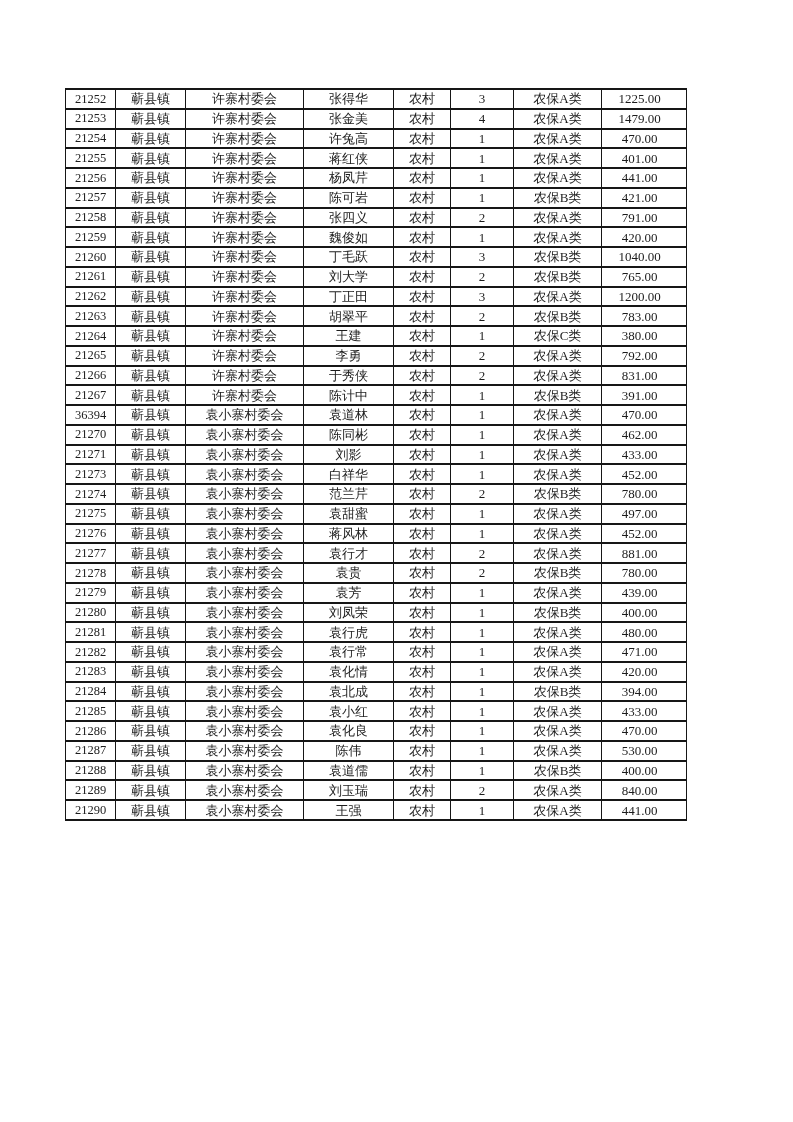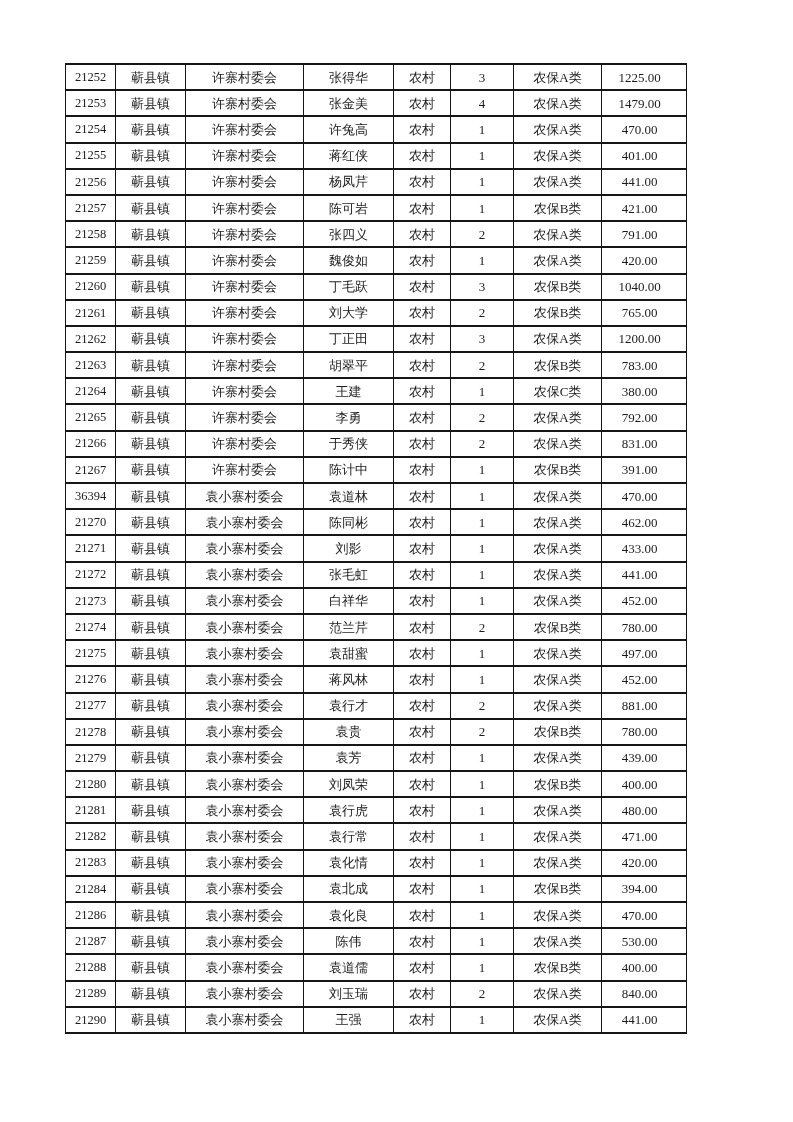--- a/index.html
+++ b/index.html
@@ -11,23 +11,23 @@
     position: relative;
     width: 793px;
     height: 1122px;
     background: #ffffff;
     overflow: hidden;
     font-family: "Liberation Serif", "DejaVu Serif", serif;
   }
   table.roster {
     position: absolute;
     left: 65px;
-    top: 63px;
+    top: 88px;
     width: 621px;
-    height: 971px;
+    height: 733px;
     border-collapse: collapse;
     table-layout: fixed;
   }
   table.roster td {
     border-left: 1.5px solid #161616;
     border-right: 1.5px solid #161616;
     border-top: 2px solid #161616;
     border-bottom: 2px solid #161616;
     padding: 0;
     font-size: 13px;
@@ -256,30 +256,20 @@
           <td class="c0">21271</td>
           <td class="c1">蕲县镇</td>
           <td class="c2">袁小寨村委会</td>
           <td class="c3">刘影</td>
           <td class="c4">农村</td>
           <td class="c5">1</td>
           <td class="c6">农保A类</td>
           <td class="c7">433.00</td>
         </tr>
         <tr>
-          <td class="c0">21272</td>
-          <td class="c1">蕲县镇</td>
-          <td class="c2">袁小寨村委会</td>
-          <td class="c3">张毛虹</td>
-          <td class="c4">农村</td>
-          <td class="c5">1</td>
-          <td class="c6">农保A类</td>
-          <td class="c7">441.00</td>
-        </tr>
-        <tr>
           <td class="c0">21273</td>
           <td class="c1">蕲县镇</td>
           <td class="c2">袁小寨村委会</td>
           <td class="c3">白祥华</td>
           <td class="c4">农村</td>
           <td class="c5">1</td>
           <td class="c6">农保A类</td>
           <td class="c7">452.00</td>
         </tr>
         <tr>
@@ -384,20 +374,30 @@
         </tr>
         <tr>
           <td class="c0">21284</td>
           <td class="c1">蕲县镇</td>
           <td class="c2">袁小寨村委会</td>
           <td class="c3">袁北成</td>
           <td class="c4">农村</td>
           <td class="c5">1</td>
           <td class="c6">农保B类</td>
           <td class="c7">394.00</td>
+        </tr>
+        <tr>
+          <td class="c0">21285</td>
+          <td class="c1">蕲县镇</td>
+          <td class="c2">袁小寨村委会</td>
+          <td class="c3">袁小红</td>
+          <td class="c4">农村</td>
+          <td class="c5">1</td>
+          <td class="c6">农保A类</td>
+          <td class="c7">433.00</td>
         </tr>
         <tr>
           <td class="c0">21286</td>
           <td class="c1">蕲县镇</td>
           <td class="c2">袁小寨村委会</td>
           <td class="c3">袁化良</td>
           <td class="c4">农村</td>
           <td class="c5">1</td>
           <td class="c6">农保A类</td>
           <td class="c7">470.00</td>

